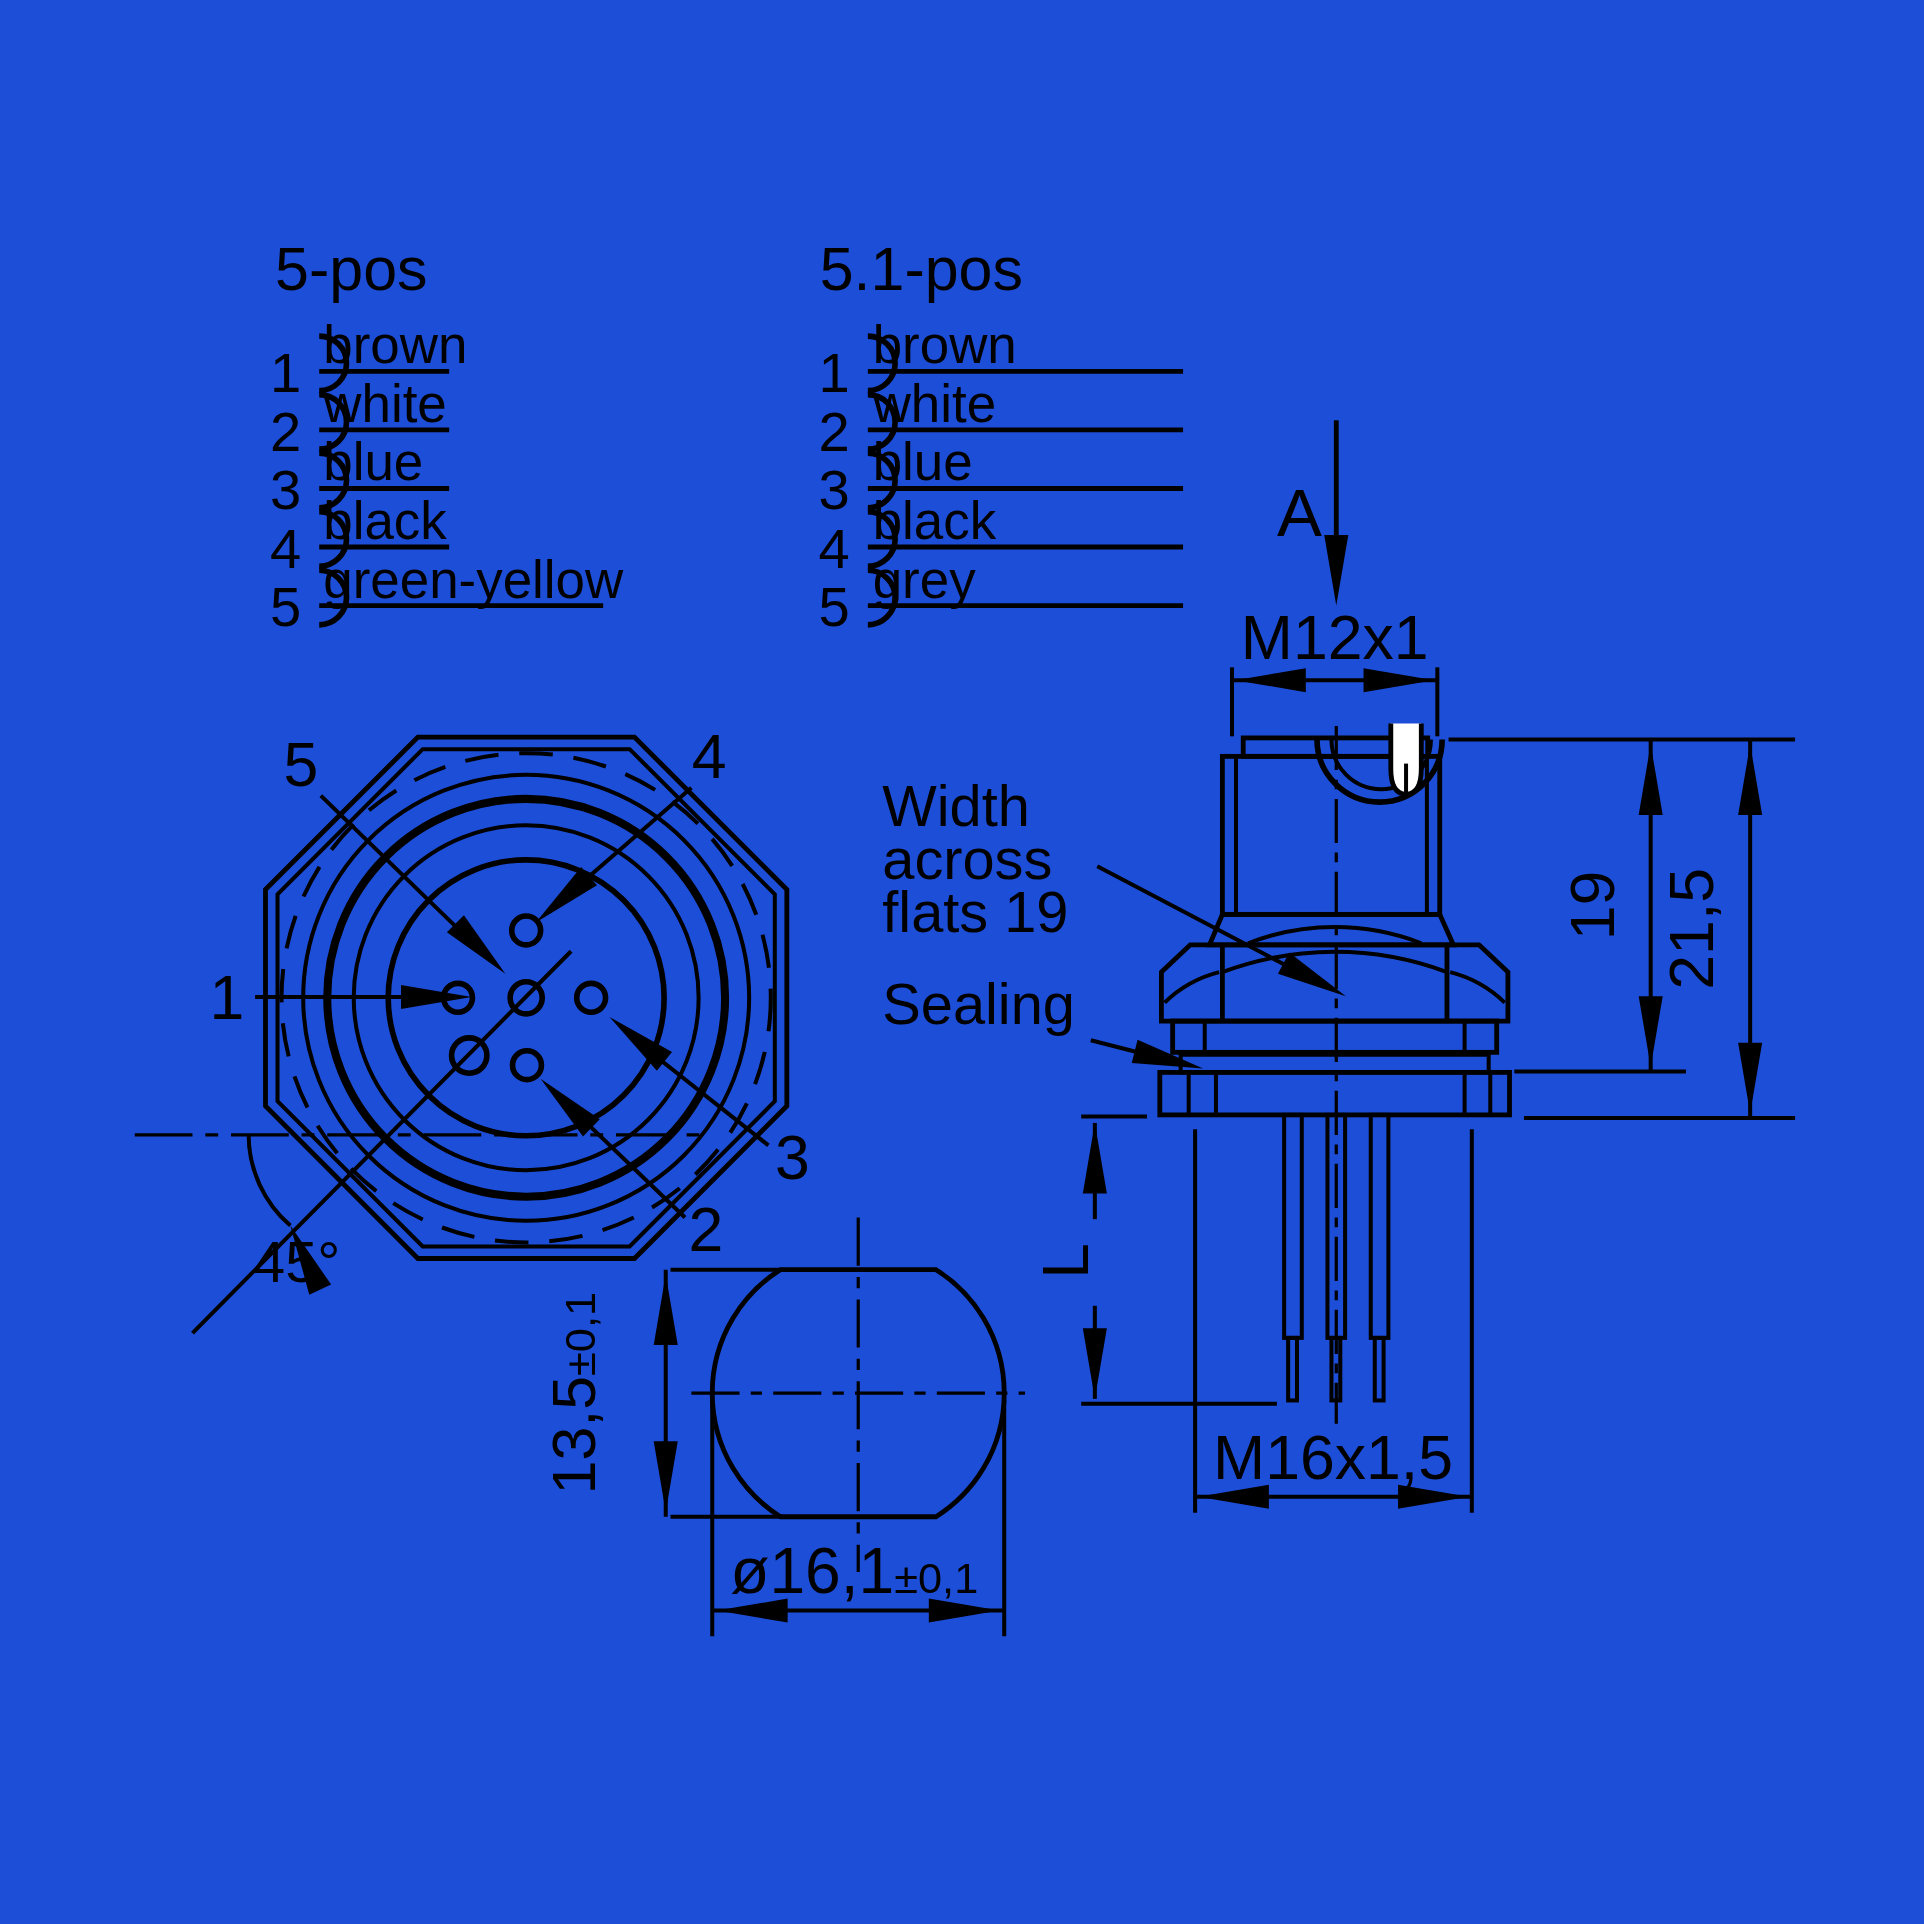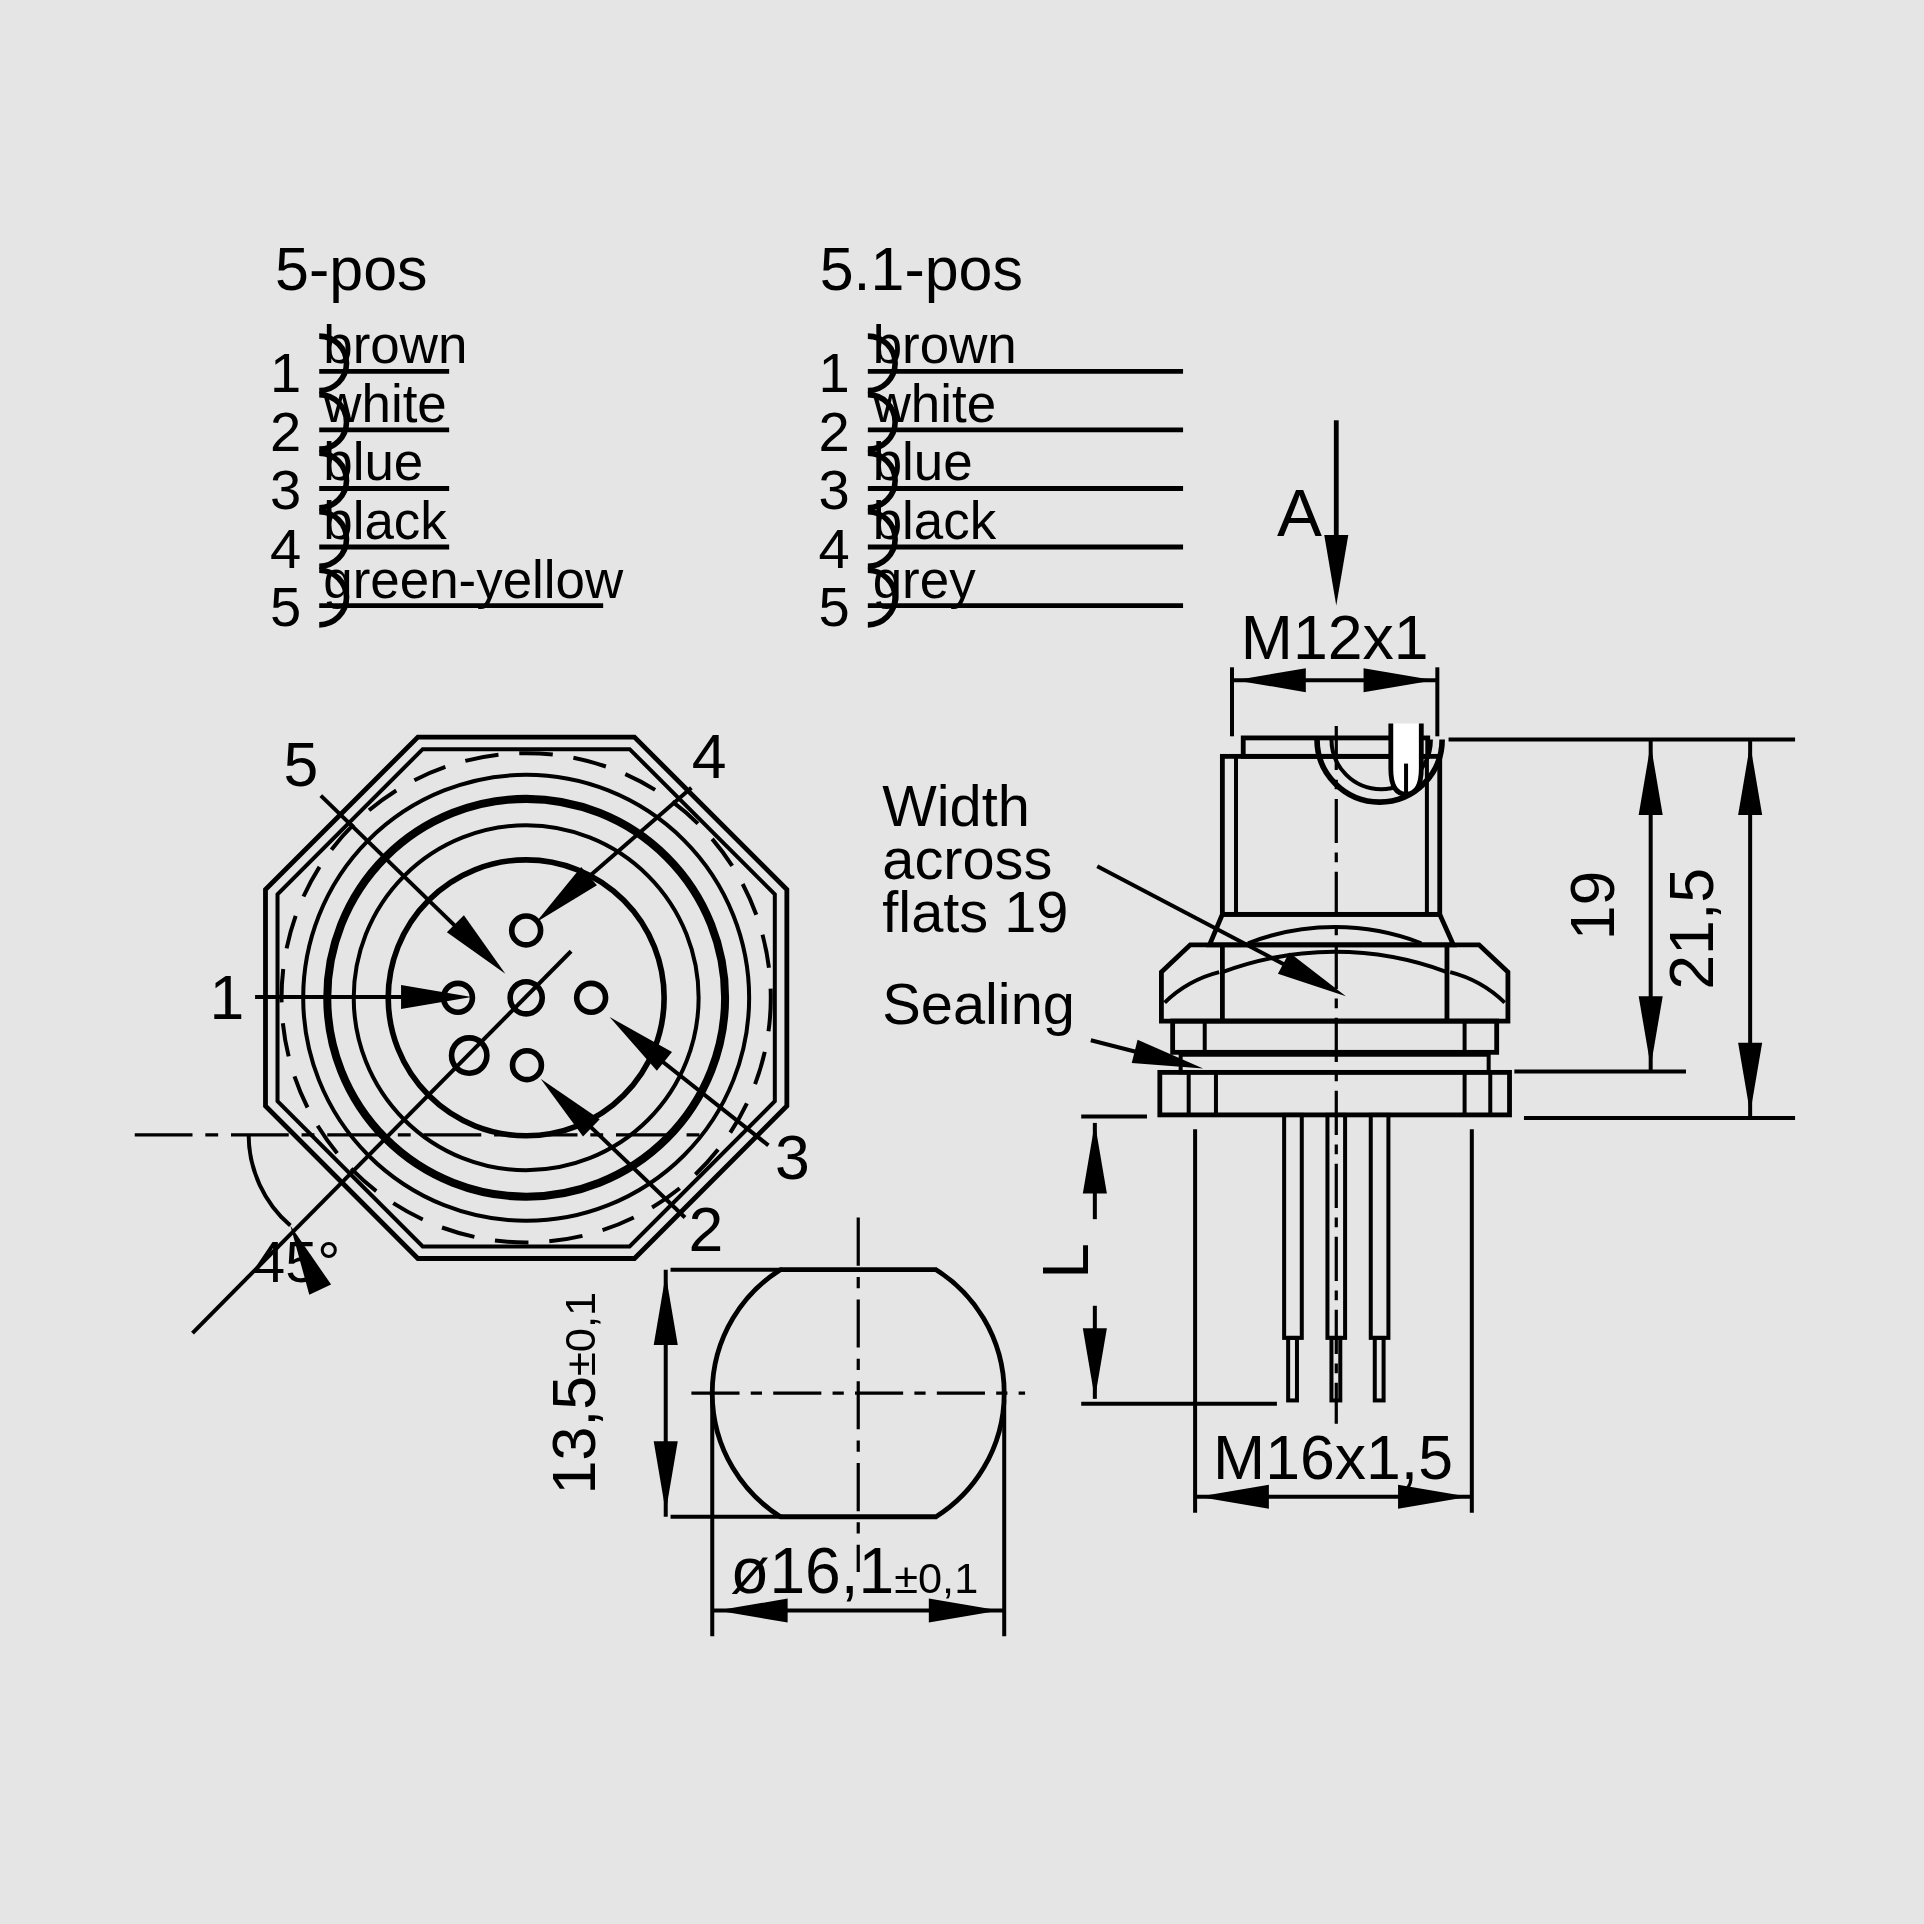--- a/index.html
+++ b/index.html
@@ -1,16 +1,16 @@
 <!DOCTYPE html>
 <html style="font-size:13px"><head>
 <meta charset="utf-8">
 <style>
   html,body{margin:0;padding:0;background:#ffffff;}
-  .stage{width:1925px;height:1925px;background:#e5e5e5;position:relative;}
+  .stage{width:1925px;height:1925px;background:#1d4ed8;position:relative;}
   svg{display:block;}
   text{font-family:"Liberation Sans", sans-serif;fill:#000;}
   .ln{stroke:#000;fill:none;}
   .fillb{fill:#000;stroke:none;}
 </style>
 </head>
 <body>
 
 <div class="stage">
 <svg width="1925" height="1925" viewBox="0 0 2400 2400">

